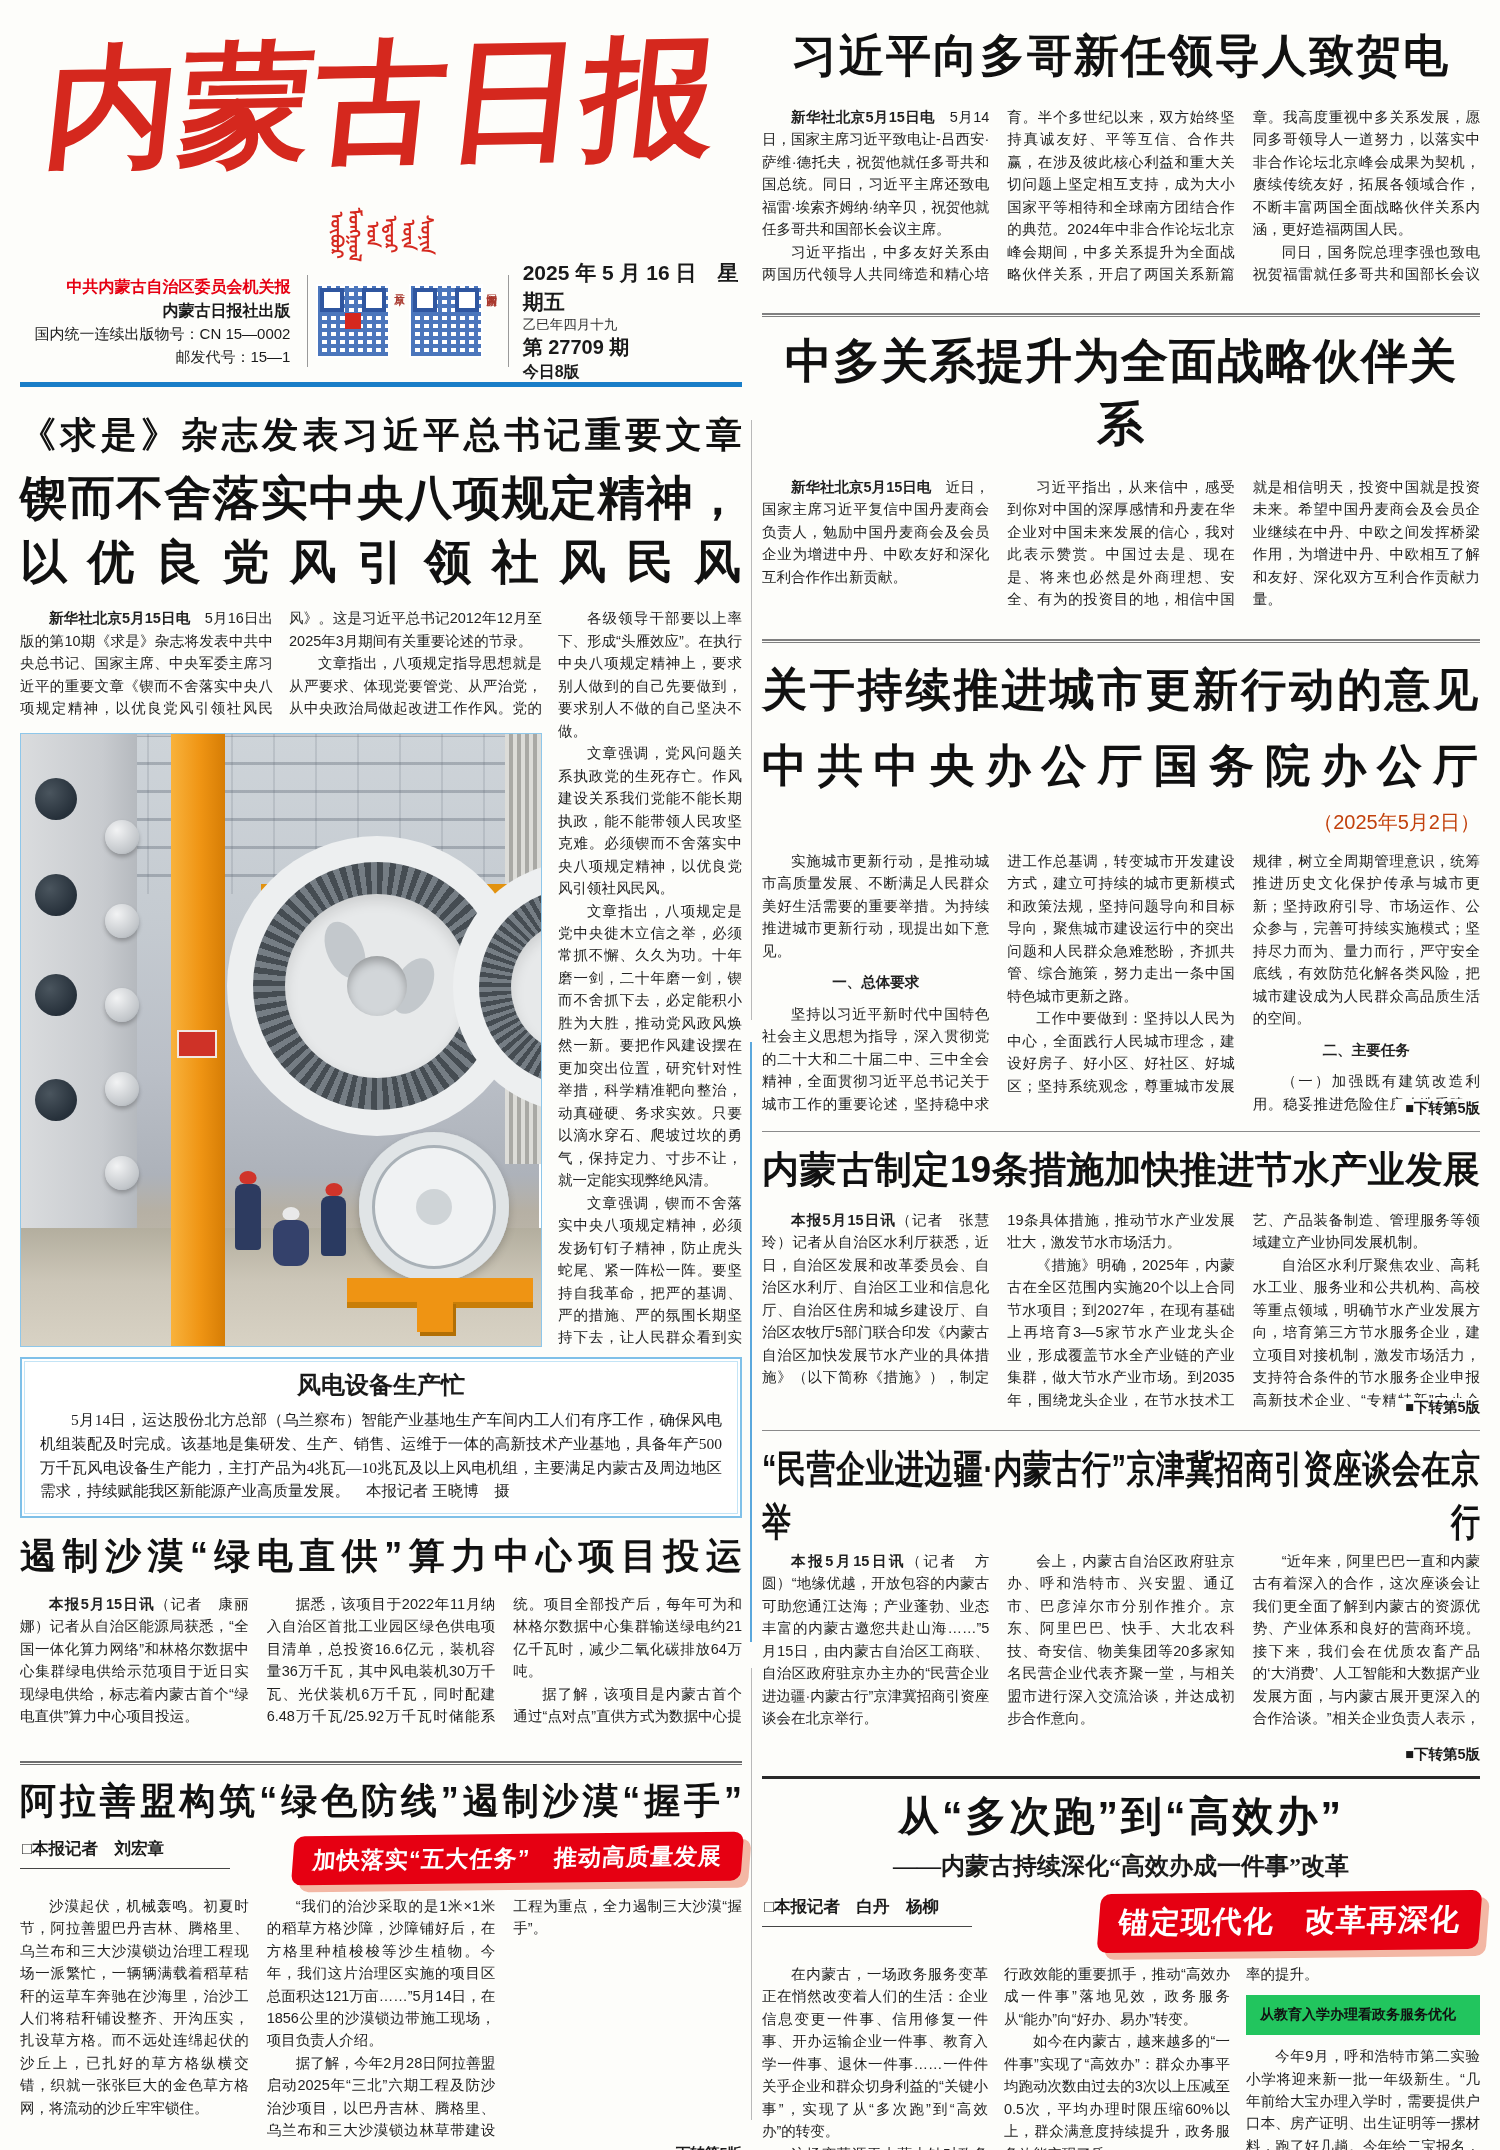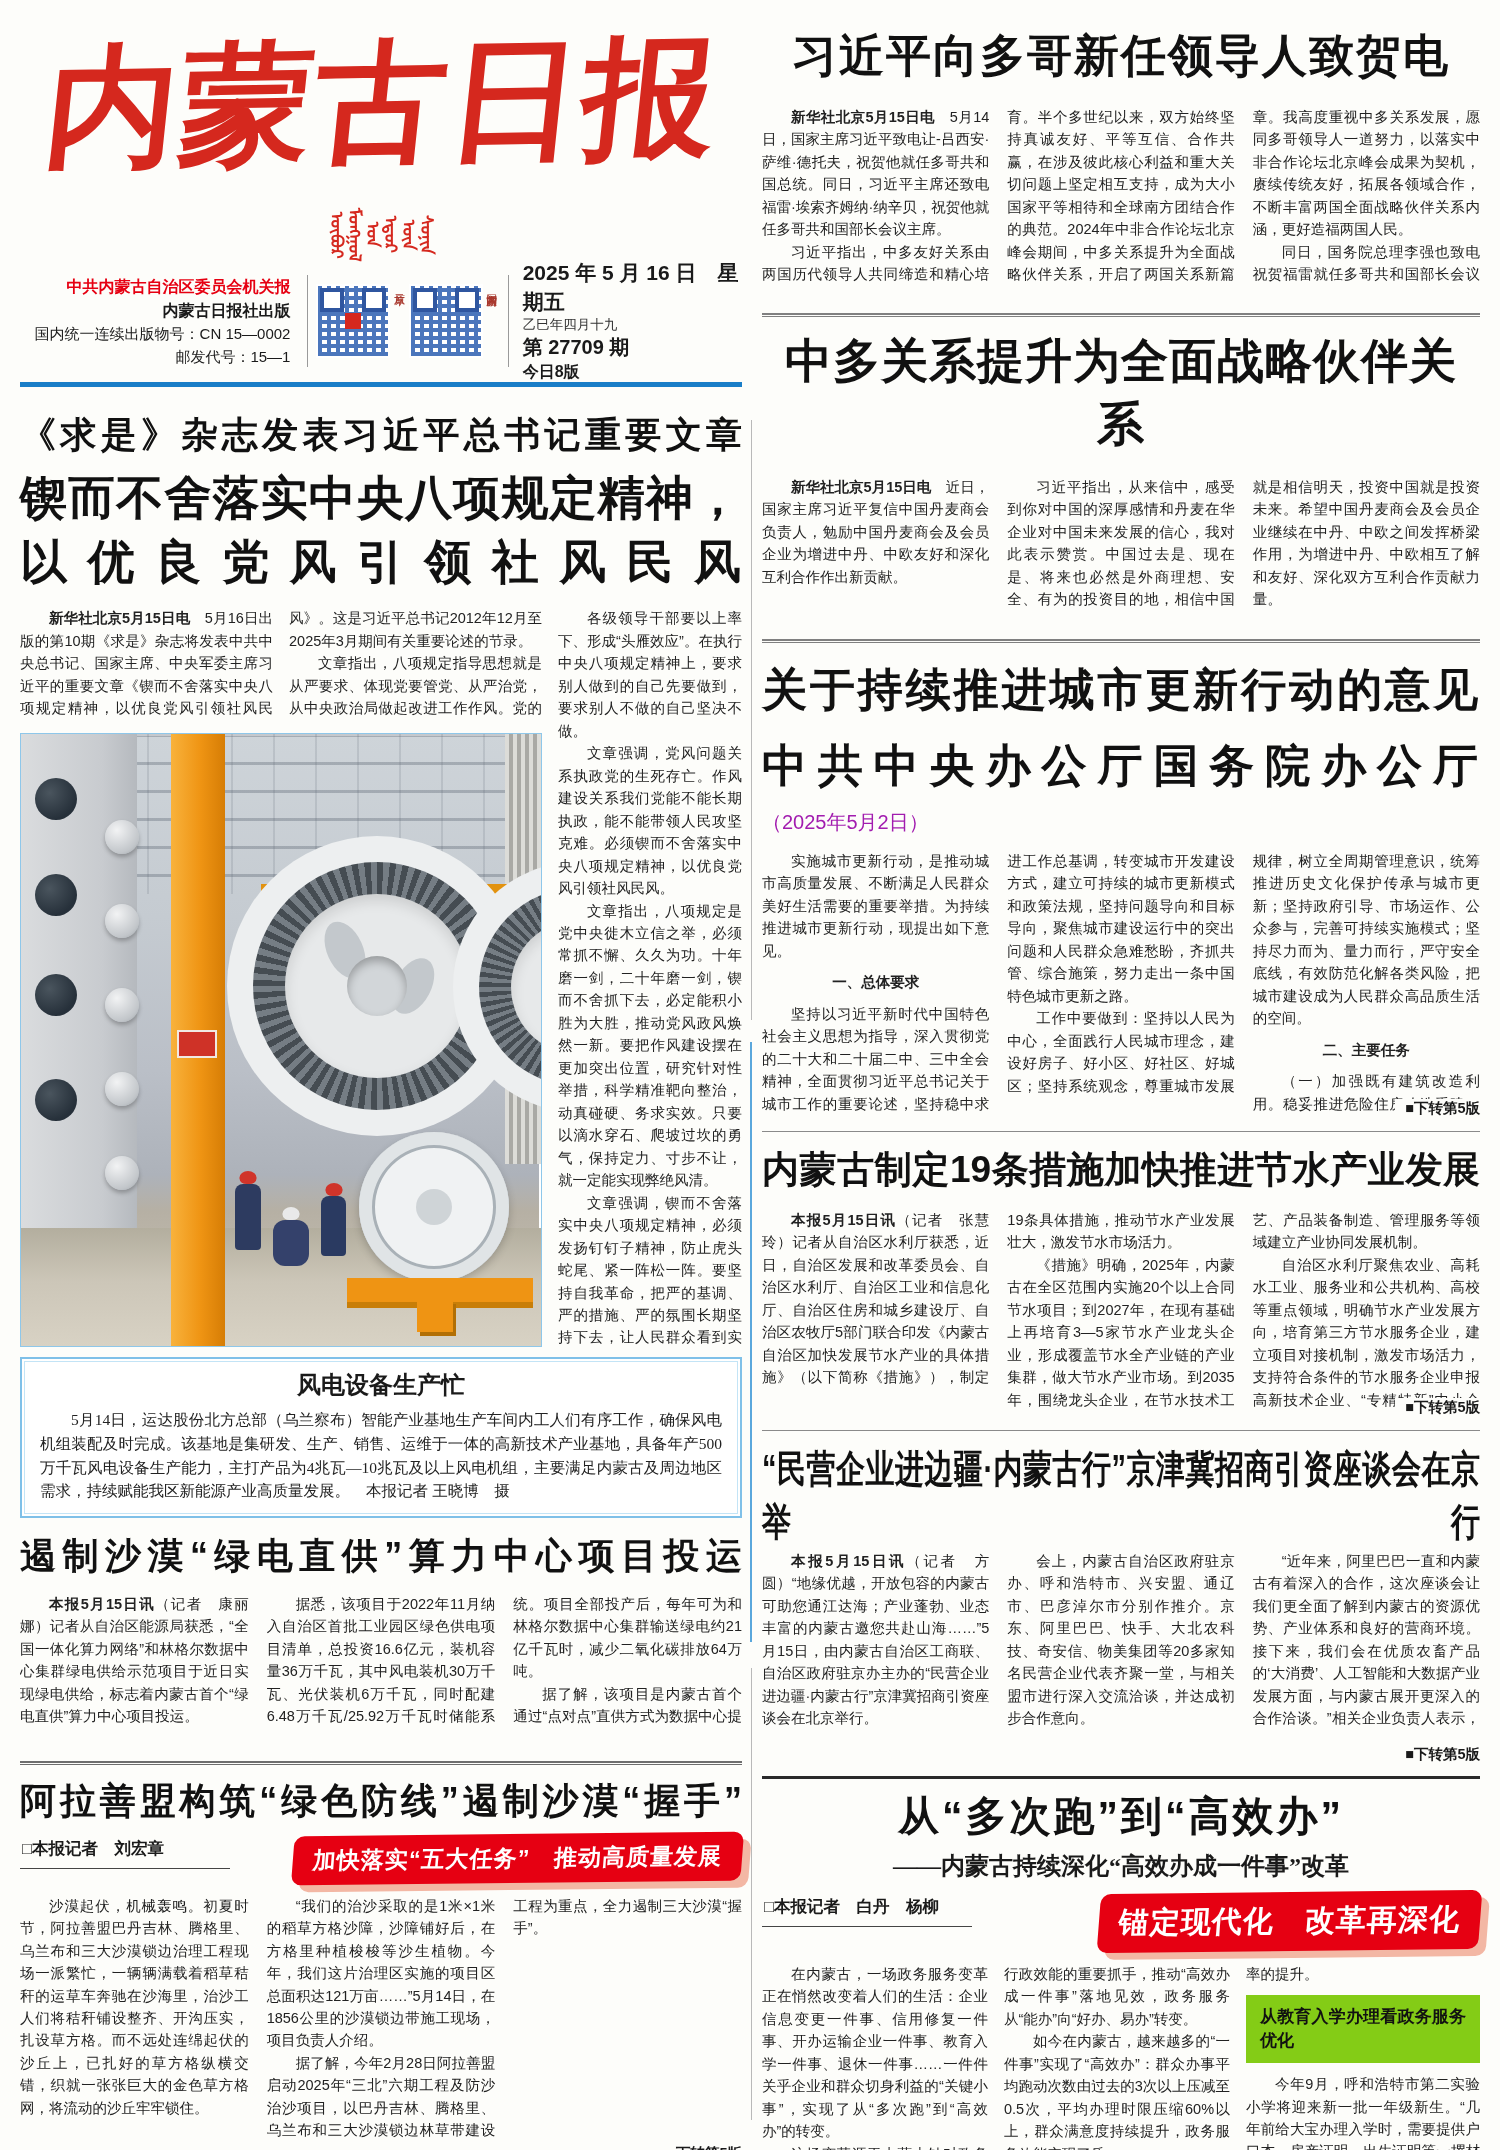--- a/index.html
+++ b/index.html
@@ -125,36 +125,36 @@
   .g-h1 { font-size:36px; margin:6px 0 4px; }
   .g-badge { font-size:23px; }
   .g-body { height:268px; }
 
   
   .a-h1 { font-size:45px; text-align:center; letter-spacing:2px; margin:6px 0 20px; }
   .a-body { height:194px; }
   .b-h1 { font-size:47px; text-align:center; letter-spacing:1px; margin:10px 0 20px; }
   .b-body { height:150px; }
   .c-h1 { font-size:45px; line-height:1.5; margin:8px 0 2px; letter-spacing:2px; }
-  .c-date { text-align:left; font-size:20px; margin:10px 0 14px; color:#a21caf; }
+  .c-date { text-align:right; font-size:20px; margin:10px 0 14px; color:#c2410c; }
   .c-body { height:268px; }
   .d-h1 { font-size:37px; margin:10px 0 14px; }
   .d-body { height:208px; }
   .e-h1 { font-size:29px; transform:scaleY(1.32); transform-origin:top center; margin:12px 0 26px; }
   .e-body { height:214px; }
 
   
   .h-head { font-size:41px; text-align:center; letter-spacing:3px; margin:10px 0 6px; }
   .h-sub { font-family:"Liberation Serif","DejaVu Serif",serif; font-size:24px; font-weight:bold; text-align:center; margin:6px 0 10px; }
   .h-badge { font-size:30px; }
   .h-flex { display:flex; gap:16px; }
   .h-main { width:468px; height:272px; }
   .h-side { width:234px; height:272px; position:relative; overflow:hidden; }
   .h-side p { text-indent:2em; margin:0; }
-  .gray-box { background:#84cc16; font-weight:900; font-size:17px; line-height:1.4; padding:10px 14px; margin:10px 0; text-indent:0; color:#111; }
+  .gray-box { background:#22c55e; font-weight:900; font-size:14px; line-height:1.4; padding:10px 14px; margin:10px 0; text-indent:0; color:#111; }
   .vline { position:absolute; background:#b9b9b9; width:1px; }
   .vl1 { left:751px; top:420px; height:600px; }
   .vl2 { left:750px; top:1042px; height:600px; background:#5aa7dc; width:2px; }
   .vl3 { left:751px; top:1668px; height:452px; }
 </style>
 </head>
 <body>
 
 <div class="page">
   <div class="cols">

